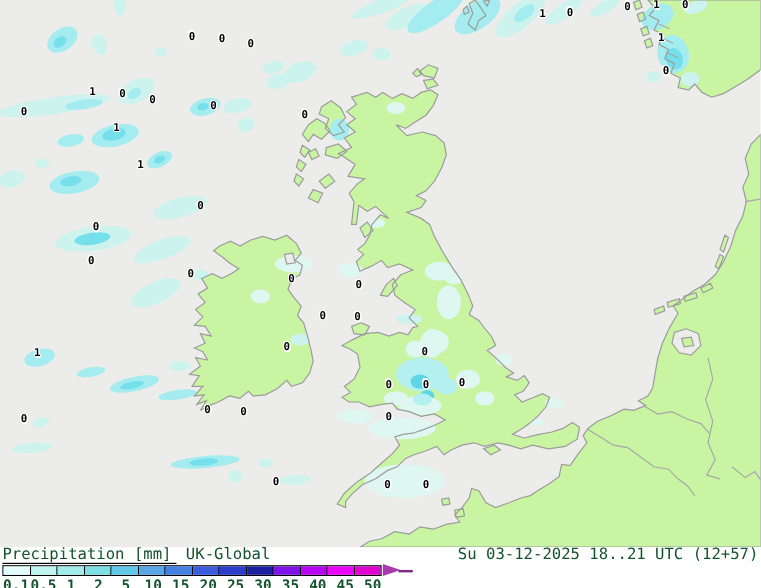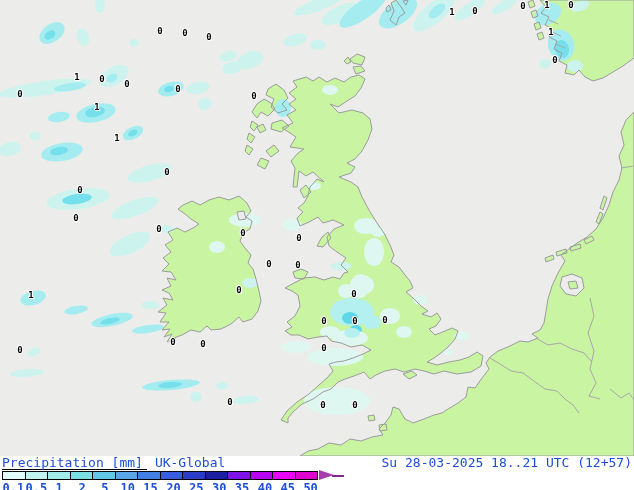--- a/index.html
+++ b/index.html
@@ -3,21 +3,21 @@
 <meta charset="utf-8">
 <style>
   html,body{margin:0;padding:0;background:#fff;}
   #stage{position:relative;width:634px;height:490px;overflow:hidden;background:#fff;
          font-family:"DejaVu Sans Mono","Liberation Mono",monospace;}
   #map{position:absolute;left:0;top:0;width:634px;height:456px;}
   #map svg{position:absolute;left:0;top:0;}
   .num{position:absolute;transform:translate(-50%,-55%);font-size:9px;font-weight:bold;color:#000;
        line-height:1;letter-spacing:0;
        text-shadow:-1px 0 #fff,1px 0 #fff,0 -1px #fff,0 1px #fff,1px 1px #fff,-1px -1px #fff;}
-  #legend{position:absolute;left:0;top:456px;width:634px;height:34px;background:#fff;color:#1d4ed8;}
+  #legend{position:absolute;left:0;top:456px;width:634px;height:34px;background:#fff;color:#14532d;}
   #legend-top{position:absolute;left:2px;top:0;width:630px;height:13px;font-size:13px;line-height:13px;white-space:nowrap;}
   #legend-title-wrap{display:inline-block;border-bottom:1px solid #000;padding-right:4px;}
   #legend-model{display:inline-block;margin-left:8px;}
   #legend-datetime{position:absolute;right:2px;top:0;font-size:13px;line-height:13px;}
   #scale-bar{position:absolute;left:2px;top:15px;width:316px;height:9px;display:flex;
              border:1px solid #000;box-sizing:border-box;}
   .scale-cell{flex:1 1 0;border-right:1px solid #000;}
   .scale-cell:last-child{border-right:none;}
   #scale-arrow{position:absolute;left:319px;top:14px;width:0;height:0;
                border-top:5.5px solid transparent;border-bottom:5.5px solid transparent;
@@ -223,21 +223,21 @@
         <span class="num" style="left: 230px; top: 403px;">0</span>
         <span class="num" style="left: 323px; top: 406px;">0</span>
         <span class="num" style="left: 355px; top: 406px;">0</span>
       </div>
   </div>
 
   <div id="legend">
     <div id="legend-top">
       <span id="legend-title-wrap"><span>Precipitation</span>&nbsp;<span>[mm]</span></span><span id="legend-model">UK-Global</span>
     </div>
-    <div id="legend-datetime">Su 28-03-2025 18..21 UTC (12+57)</div>
+    <div id="legend-datetime">Su 03-12-2025 18..21 UTC (12+57)</div>
     <div id="scale-bar">
         <div class="scale-cell" style="background: rgb(226, 251, 251);"></div>
         <div class="scale-cell" style="background: rgb(191, 244, 240);"></div>
         <div class="scale-cell" style="background: rgb(159, 236, 233);"></div>
         <div class="scale-cell" style="background: rgb(124, 223, 227);"></div>
         <div class="scale-cell" style="background: rgb(98, 200, 232);"></div>
         <div class="scale-cell" style="background: rgb(88, 166, 232);"></div>
         <div class="scale-cell" style="background: rgb(67, 128, 226);"></div>
         <div class="scale-cell" style="background: rgb(59, 92, 220);"></div>
         <div class="scale-cell" style="background: rgb(42, 60, 200);"></div>

